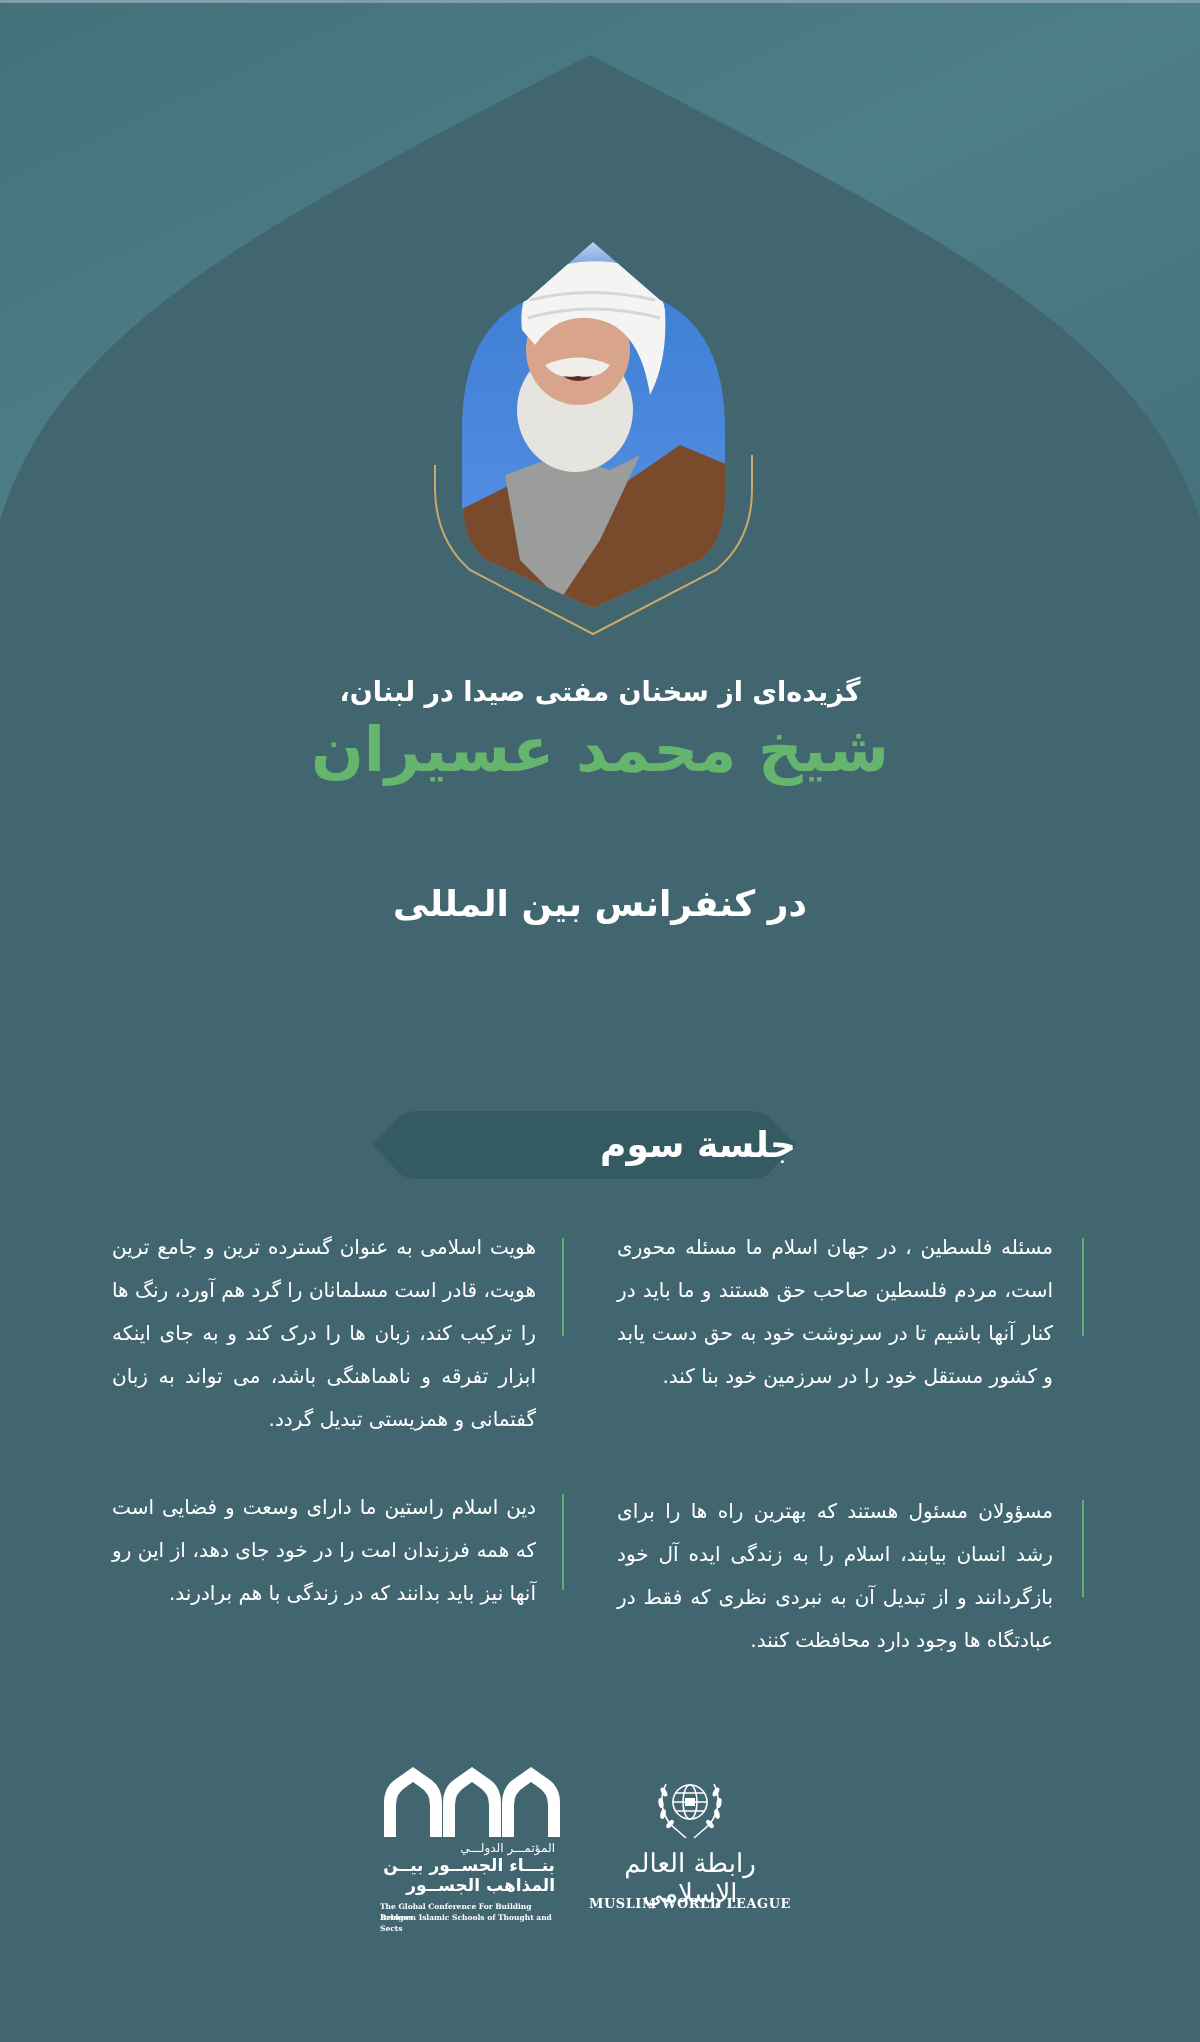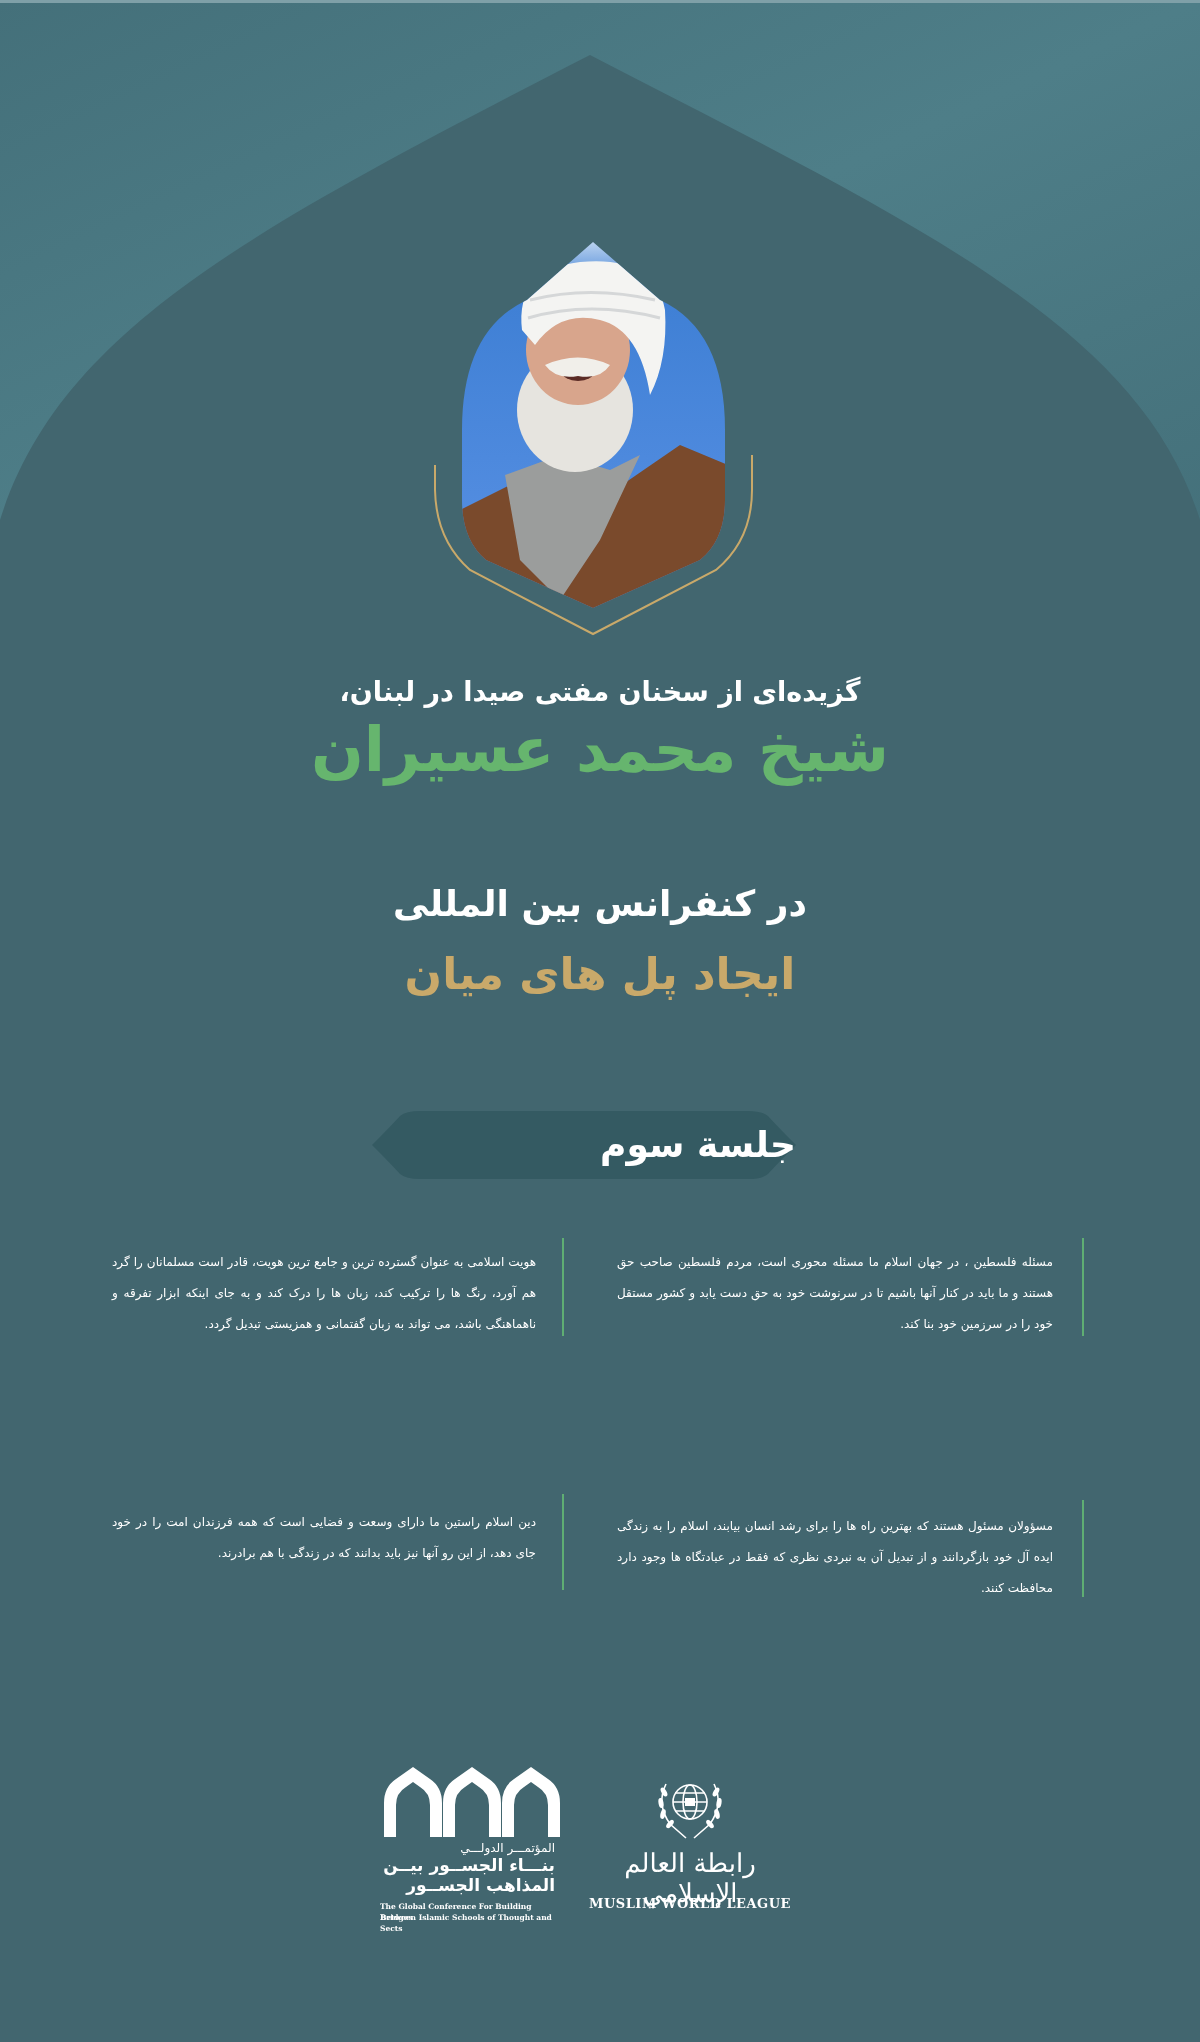--- a/index.html
+++ b/index.html
@@ -12,21 +12,21 @@
   .bg-svg { position:absolute; left:0; top:0; width:1200px; height:2042px; }
   .abs { position:absolute; }
   .center-text { text-align:center; direction:rtl; }
 
   .subtitle { left:300px; width:600px; top:672px; font-size:27px; font-weight:bold; line-height:40px; }
   .speaker { left:300px; width:600px; top:708px; font-size:62px; font-weight:bold; line-height:84px; letter-spacing:1px; }
   .conf-intro { left:300px; width:600px; top:878px; font-size:36px; font-weight:bold; line-height:52px; }
   .conf-title { left:300px; width:600px; top:946px; font-size:44px; font-weight:bold; line-height:56px; }
   .session-label { left:372px; top:1111px; width:424px; height:68px; line-height:68px; font-size:36px; font-weight:bold; text-align:right; direction:rtl; }
 
-  .quote { direction:rtl; text-align:justify; text-align-last:right; font-size:12px; line-height:31px;margin-top:21px; }
+  .quote { direction:rtl; text-align:justify; text-align-last:right; font-size:20px; line-height:43px; }
   .q1 { left:617px; top:1226px; width:436px; }
   .q2 { left:112px; top:1226px; width:424px; }
   .q3 { left:617px; top:1490px; width:436px; }
   .q4 { left:112px; top:1486px; width:424px; }
   .bar { width:2px; background:#5fae73; }
 
   .logo-text-ar { direction:rtl; text-align:center; color:#fff; font-weight:bold; }
   .logo-en { font-family:"DejaVu Serif", serif; font-size:7.5px; line-height:11px; color:#fff; text-align:left;font-weight:bold; }
   .mwl-en { font-family:"DejaVu Serif", serif; font-weight:bold; font-size:13px; letter-spacing:0.5px; text-align:center; }
   .mwl-ar { font-family:"DejaVu Serif", serif; font-size:26px; direction:rtl; text-align:center; }
@@ -77,21 +77,20 @@
   <path d="M435,465 L435,490 Q436,540 470,570 L593,634 L716,570 Q752,540 752,490 L752,455" fill="none" stroke="#c9a96a" stroke-width="2"></path>
 
   <path d="M372,1145 Q392,1125 400,1116 Q406,1111 420,1111 L748,1111 Q762,1111 768,1116 Q776,1125 796,1145 Q776,1165 768,1174 Q762,1179 748,1179 L420,1179 Q406,1179 400,1174 Q392,1165 372,1145 Z" fill="#345a62"></path>
 </svg>
 
 <div class="abs center-text subtitle">گزیده‌ای از سخنان مفتی صیدا در لبنان،</div>
 <div class="abs center-text speaker" style="color:#66b56e;">شیخ محمد عسیران</div>
 
 <div class="abs center-text conf-intro">در کنفرانس بین المللی</div>
 <div class="abs center-text conf-title" style="color:#c9a96a;">
-  <div>ایجاد پل های میان</div>
 </div>
 
 <div class="abs session-label">جلسة سوم</div>
 
 <div class="abs bar" style="left:1082px; top:1238px; height:98px;"></div>
 <div class="abs quote q1">مسئله فلسطین ، در جهان اسلام ما مسئله محوری است، مردم فلسطین صاحب حق هستند و ما باید در کنار آنها باشیم تا در سرنوشت خود به حق دست یابد و کشور مستقل خود را در سرزمین خود بنا کند.</div>
 
 <div class="abs bar" style="left:562px; top:1238px; height:98px;"></div>
 <div class="abs quote q2">هویت اسلامی به عنوان گسترده ترین و جامع ترین هویت، قادر است مسلمانان را گرد هم آورد، رنگ ها را ترکیب کند، زبان ها را درک کند و به جای اینکه ابزار تفرقه و ناهماهنگی باشد، می تواند به زبان گفتمانی و همزیستی تبدیل گردد.</div>
 

